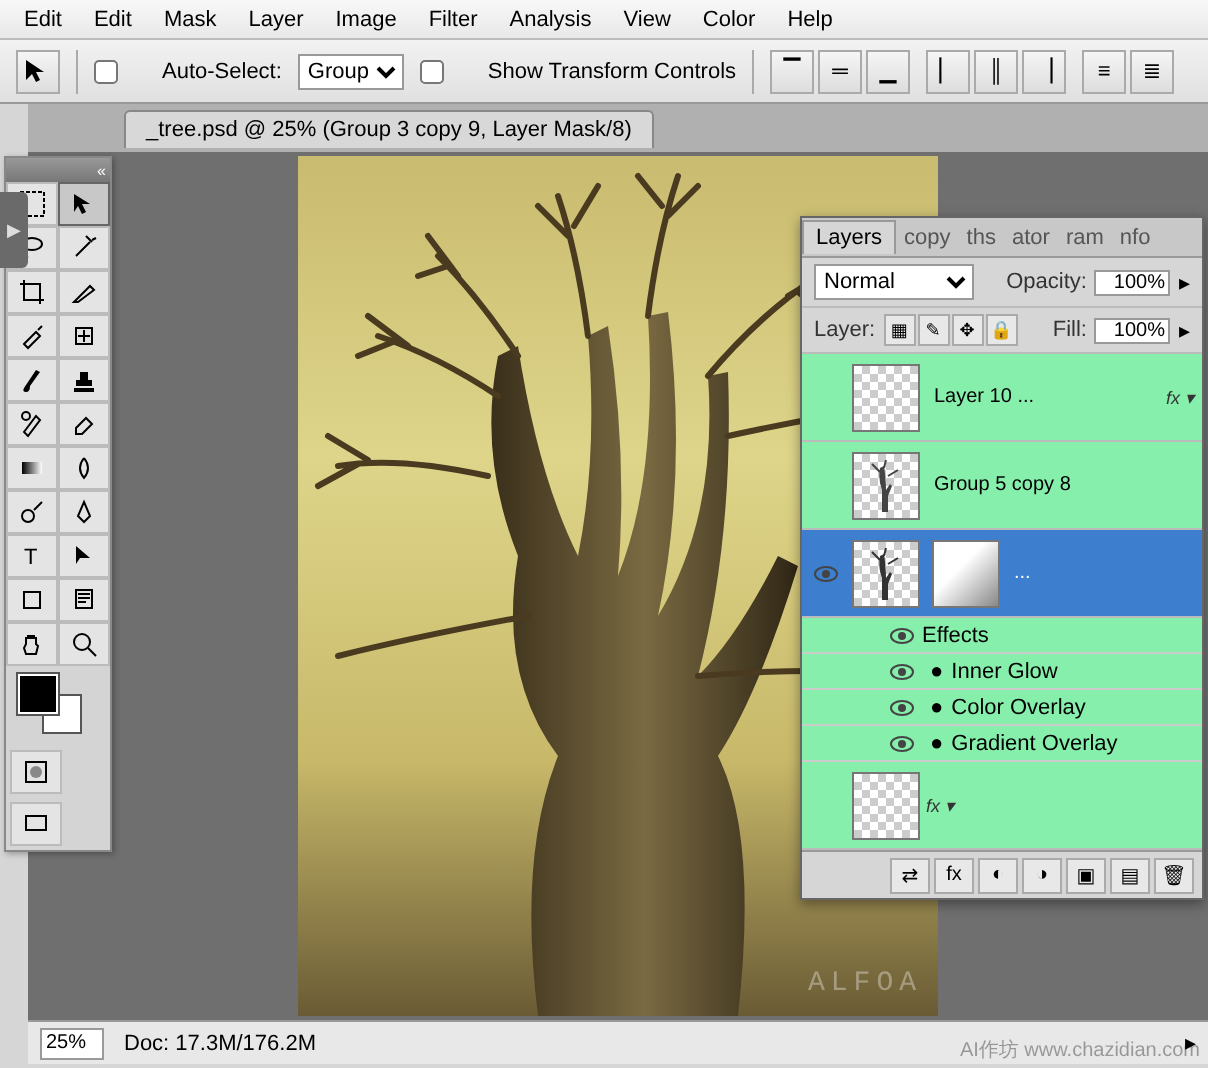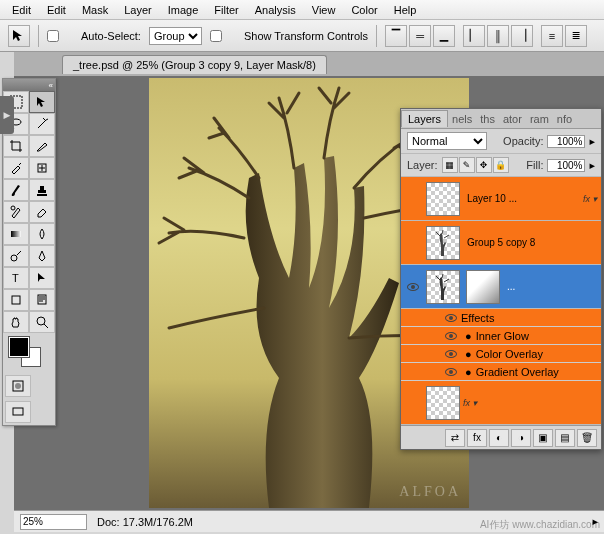--- a/index.html
+++ b/index.html
@@ -25,34 +25,34 @@
 .fgsw{width:20px;height:20px;background:#000;border:1px solid #fff;outline:1px solid #555;position:absolute;left:6px;top:4px;z-index:2}
 .bgsw{width:20px;height:20px;background:#fff;border:1px solid #555;position:absolute;left:18px;top:14px}
 .qm{display:flex;padding:2px}
 .qm .tool{width:26px;height:22px}
 .doc{position:absolute;left:14px;top:0;right:0;height:482px}
 .tabbar{height:24px;background:#b0b0b0;display:flex;align-items:center;padding-left:48px}
 .tab{background:#d8d8d8;border:1px solid #888;border-bottom:none;padding:3px 10px;font-size:11px;border-radius:3px 3px 0 0}
 .canvaswrap{background:#6f6f6f;height:434px;display:flex;justify-content:center;align-items:flex-start;padding:2px;overflow:hidden}
 .canvas{width:320px;height:430px;background:linear-gradient(180deg,#c9bb6f 0%,#ded58a 35%,#c8b96a 70%,#6a5b35 100%);position:relative;overflow:hidden}
 .treesvg{position:absolute;left:0;top:0;width:100%;height:100%}
-.wm{position:absolute;right:8px;bottom:8px;color:rgba(255,255,255,.35);font-size:14px;letter-spacing:3px;font-family:Liberation Serif, serif}
+.wm{position:absolute;right:8px;bottom:8px;color:rgba(255,255,255,.35);font-size:14px;letter-spacing:3px;font-family:Liberation Mono, monospace}
 .status{height:22px;background:#e8e8e8;border-top:1px solid #999;display:flex;align-items:center;padding:0 6px;gap:10px}
-.status input{width:67px;height:16px;font-size:10px;border:1px solid #999;padding:0 2px}
+.status input{width:32px;height:16px;font-size:10px;border:1px solid #999;padding:0 2px}
 .layerspanel{position:absolute;right:2px;top:56px;width:202px;background:#d6d6d6;border:1px solid #666;box-shadow:0 2px 6px rgba(0,0,0,.4);z-index:10}
 .paneltabs{height:20px;background:#c8c8c8;display:flex;align-items:center;border-bottom:1px solid #999;font-size:10px}
 .paneltabs span{padding:0 4px;color:#555}
 .paneltabs .act{background:#d6d6d6;color:#000;border:1px solid #999;border-bottom:none;padding:2px 6px}
 .panelrow{display:flex;align-items:center;padding:3px 6px;gap:4px;border-bottom:1px solid #bbb;font-size:10px}
 .panelrow select{width:80px}
 .panelrow .lbl{color:#333}
 .panelrow .pct{width:38px;border:1px solid #999;background:#fff;padding:0 2px;text-align:right;font-size:10px}
 .lockicons{display:flex;gap:1px}
 .lockicons .li{width:16px;height:16px;border:1px solid #aaa;background:#e8e8e8;display:flex;align-items:center;justify-content:center;font-size:9px}
-.layerlist{max-height:320px;overflow:auto;background:#f97316}
+.layerlist{max-height:320px;overflow:auto;background:#86efac}
 .layer{display:flex;align-items:center;min-height:44px;border-bottom:1px solid #bbb;padding:2px}
 .layer.sel{background:#3d7fce;color:#fff}
 .layer.sel .lname{color:#fff}
 .vis{width:20px;display:flex;align-items:center;justify-content:center}
 .eye{width:12px;height:8px;border:1px solid #444;border-radius:50%;position:relative}
 .eye::after{content:"";width:4px;height:4px;background:#444;border-radius:50%;position:absolute;left:3px;top:1px}
 .thumb{width:34px;height:34px;border:1px solid #777;background:#fff;margin:0 3px;display:flex;align-items:center;justify-content:center;overflow:hidden}
 .thumb.checker{background-image:linear-gradient(45deg,#ccc 25%,transparent 25%,transparent 75%,#ccc 75%),linear-gradient(45deg,#ccc 25%,#fff 25%,#fff 75%,#ccc 75%);background-size:8px 8px;background-position:0 0,4px 4px}
 .thumb.mask{background:linear-gradient(135deg,#fff 40%,#888 100%)}
 .tinytree{width:20px;height:26px}
@@ -306,21 +306,21 @@
           <svg viewBox="0 0 14 14">
             <rect x="2" y="3" width="10" height="7" fill="none" stroke="#000"></rect>
           </svg>
         </div>
     </div>
   </div>
 
   <div class="layerspanel">
     <div class="paneltabs">
       <span class="act">Layers</span>
-      <span>nels</span>
+      <span>copy</span>
       <span>ths</span>
       <span>ator</span>
       <span>ram</span>
       <span>nfo</span>
     </div>
     <div class="panelrow">
       <select><option>Normal</option></select>
       <span style="flex:1"></span>
       <span class="lbl">Opacity:</span>
       <span class="pct">100%</span>

